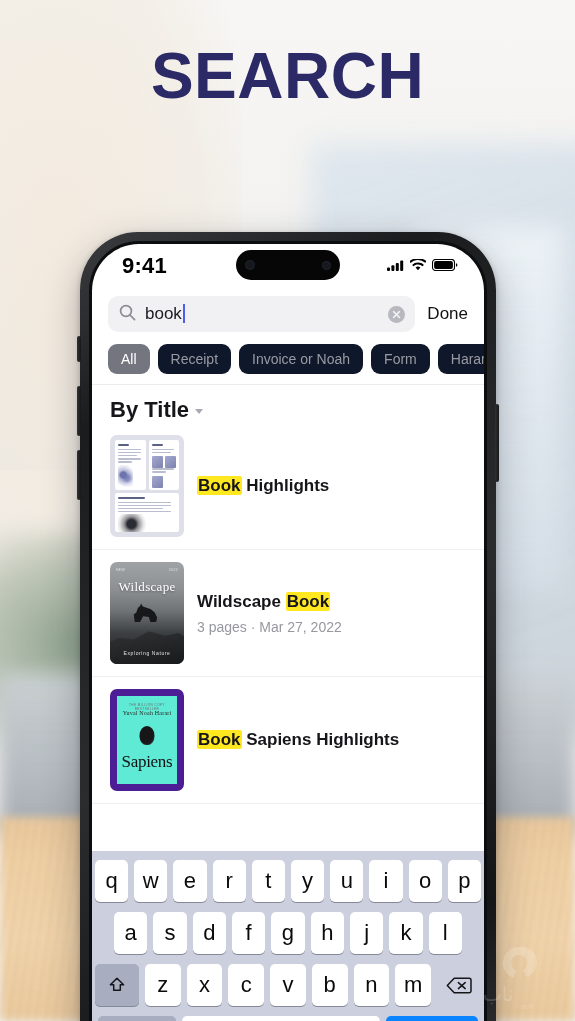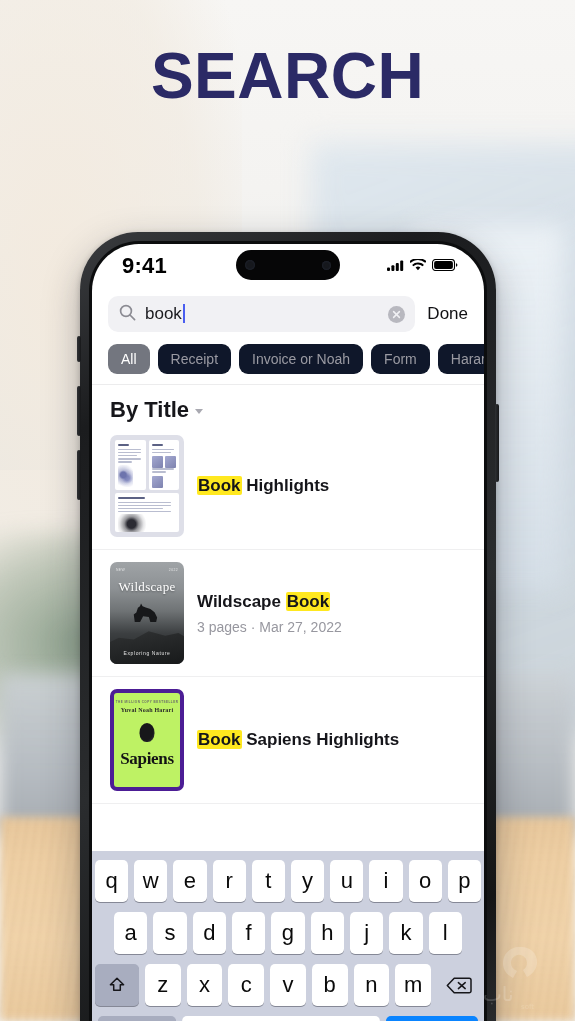--- a/index.html
+++ b/index.html
@@ -198,21 +198,21 @@
     position:absolute;left:30%;bottom:41%;width:26px;height:20px;
     background:#17181a;
     clip-path:polygon(10% 100%,6% 62%,16% 52%,22% 28%,30% 20%,34% 6%,40% 20%,52% 26%,70% 34%,86% 50%,96% 76%,92% 100%,70% 100%,64% 74%,42% 70%,30% 100%);
   }
   .thB .caption{
     position:absolute;bottom:8px;left:0;right:0;text-align:center;
     font-size:5px;color:rgba(255,255,255,.86);letter-spacing:.6px;
   }
 
   
-  .thC{background:#bef264;position:relative;border:4px solid #4c1d95;box-sizing:border-box;font-weight:bold;}
+  .thC{background:#5eead4;position:relative;border:7px solid #4c1d95;box-sizing:border-box;}
   .thC .tiny-top{
     position:absolute;top:7px;left:0;right:0;text-align:center;
     font-size:3px;color:#6a6a6a;letter-spacing:.5px;
   }
   .thC .author{
     position:absolute;top:14px;left:0;right:0;text-align:center;
     font-family:"Liberation Serif",serif;font-size:6px;color:#2a2a2a;letter-spacing:.2px;
   }
   .thC .thumbprint{
     position:absolute;top:30px;left:50%;transform:translateX(-50%);

